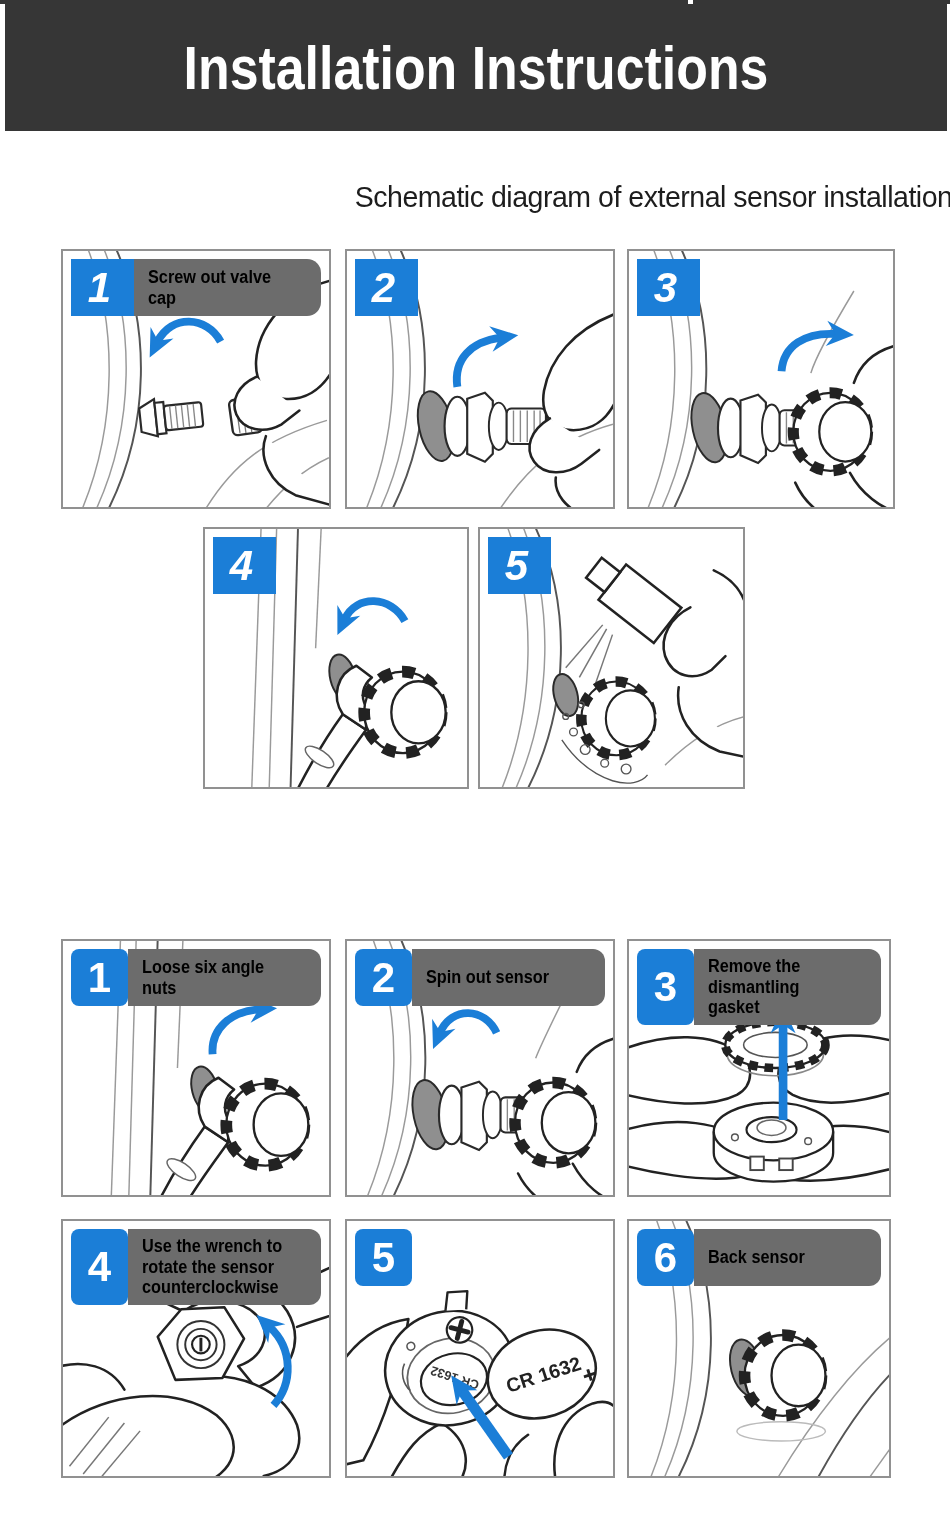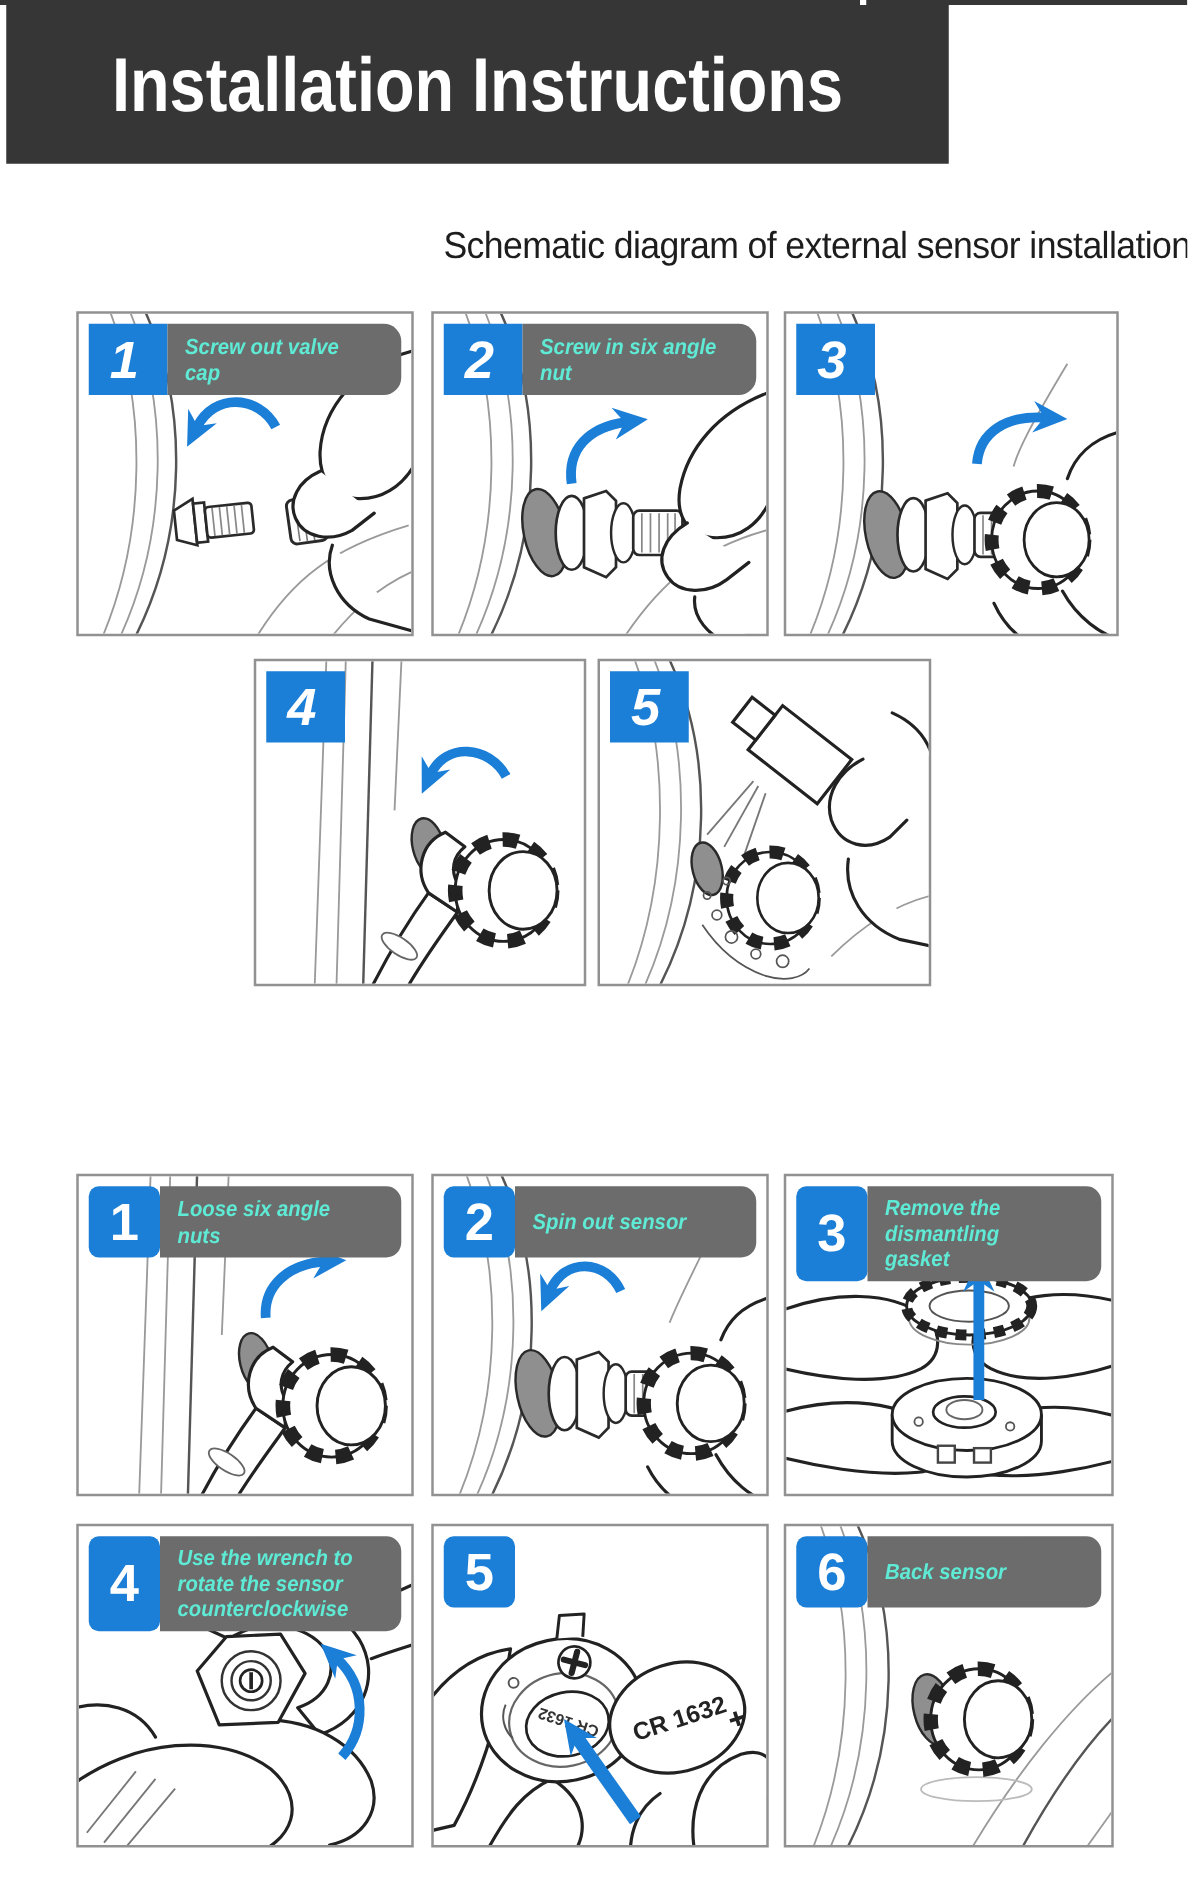--- a/index.html
+++ b/index.html
@@ -1,38 +1,38 @@
 <!DOCTYPE html>
 <html><head>
 <meta charset="utf-8">
 <style>
   html,body{margin:0;padding:0;background:#fff;}
   .page{position:relative;width:950px;height:1520px;background:#fff;overflow:hidden;
         font-family:"Liberation Sans", sans-serif;}
   
   .topstrip{position:absolute;left:0;top:0;width:950px;height:4px;background:#363636;}
   .strip-gap{position:absolute;left:688px;top:0;width:5px;height:4px;background:#fff;}
-  .banner{position:absolute;left:5px;top:4px;width:754px;height:127px;background:#363636;
+  .banner{position:absolute;left:5px;top:4px;width:942px;height:127px;background:#363636;
           display:flex;align-items:center;justify-content:center;}
   .banner .t{display:inline-block;transform:scaleX(.85);color:#fff;font-size:61px;
              font-weight:600;letter-spacing:0px;white-space:nowrap;}
   
   .sec-title{position:absolute;left:18px;width:950px;text-align:right;color:#1d1d1d;}
   .sec-title .t{display:inline-block;transform:scaleX(.95);font-size:30px;font-weight:500;
                 letter-spacing:-0.5px;white-space:nowrap;}
   
   .panel{position:absolute;background:#fff;border:2px solid #919191;box-sizing:border-box;overflow:hidden;}
   .art{position:absolute;left:0;top:0;width:100%;height:100%;}
   .head{position:absolute;left:8px;right:8px;top:8px;display:flex;align-items:stretch;}
   .num{flex:0 0 57px;min-height:57px;background:#1b7ed7;color:#fff;display:flex;
        align-items:center;justify-content:center;font-size:42px;font-weight:bold;}
   .s1 .num{font-style:italic;padding-right:6px;}
   .s2 .num{border-radius:8px;}
-  .lbl{flex:1;background:#6c6c6c;border-radius:0 14px 14px 0;color:#5eead4;display:flex;
-       align-items:center;padding:7px 20px 7px 14px;font-size:17.5px;font-weight:600;line-height:1.18;font-style:italic;}
+  .lbl{flex:1;background:#6c6c6c;border-radius:0 14px 14px 0;color:#000000;display:flex;
+       align-items:center;padding:7px 20px 7px 14px;font-size:17.5px;font-weight:600;line-height:1.18;}
   .s2 .lbl{border-radius:0 12px 12px 0;}
   .lbl .t{display:inline-block;transform:scaleX(.93);transform-origin:left center;}
 </style>
 </head>
 <body>
 
 <div class="page">
 
   <svg width="0" height="0" style="position:absolute">
     <defs>
@@ -127,23 +127,20 @@
       <use href="#stemnut" transform="translate(88,168)"></use>
       <g fill="#fff" stroke="#222" stroke-width="2.6" stroke-linecap="round" stroke-linejoin="round">
         <path d="M272,64 C230,80 206,110 200,142 C196,166 208,182 230,182 C250,182 264,170 272,154"></path>
         <path d="M206,170 C186,182 180,200 190,214 C200,228 222,228 238,216 L256,202"></path>
         <path d="M212,230 C210,246 222,262 244,270 L272,274"></path>
       </g>
       <path d="M112,138 C108,110 126,92 156,88" fill="none" stroke="#1b7ed7" stroke-width="8" marker-end="url(#ah)"></path>
     </svg>
     <div class="head">
       <div class="num">2</div>
-      <div class="lbl">
-          <span class="t">Screw in six angle nut</span>
-        </div>
     </div>
   </div>
 
   <div class="panel s1" style="left:627px;top:249px;width:268px;height:260px;">
     <svg class="art" viewBox="0 0 270 260">
       <g fill="none" stroke="#9a9a9a" stroke-width="1.5">
         <path d="M22,-10 C56,70 56,180 16,270"></path>
         <path d="M38,-10 C74,70 74,180 30,270"></path>
         <path d="M230,40 C200,90 190,110 186,124"></path>
       </g>

